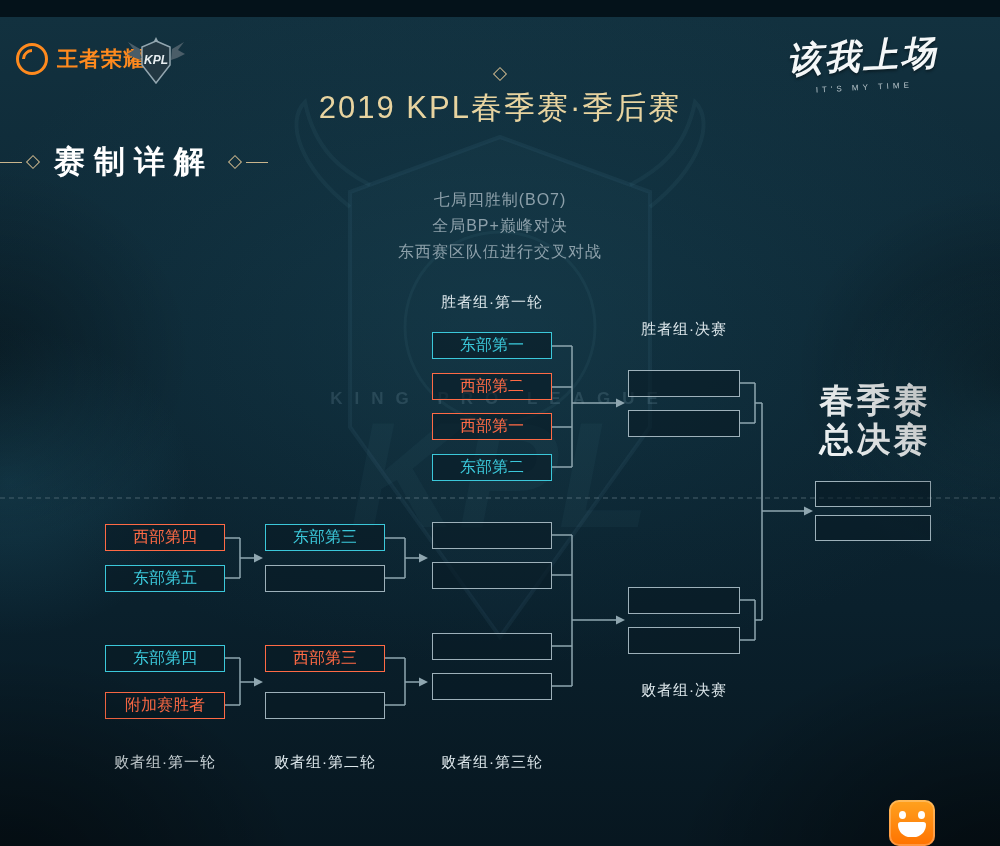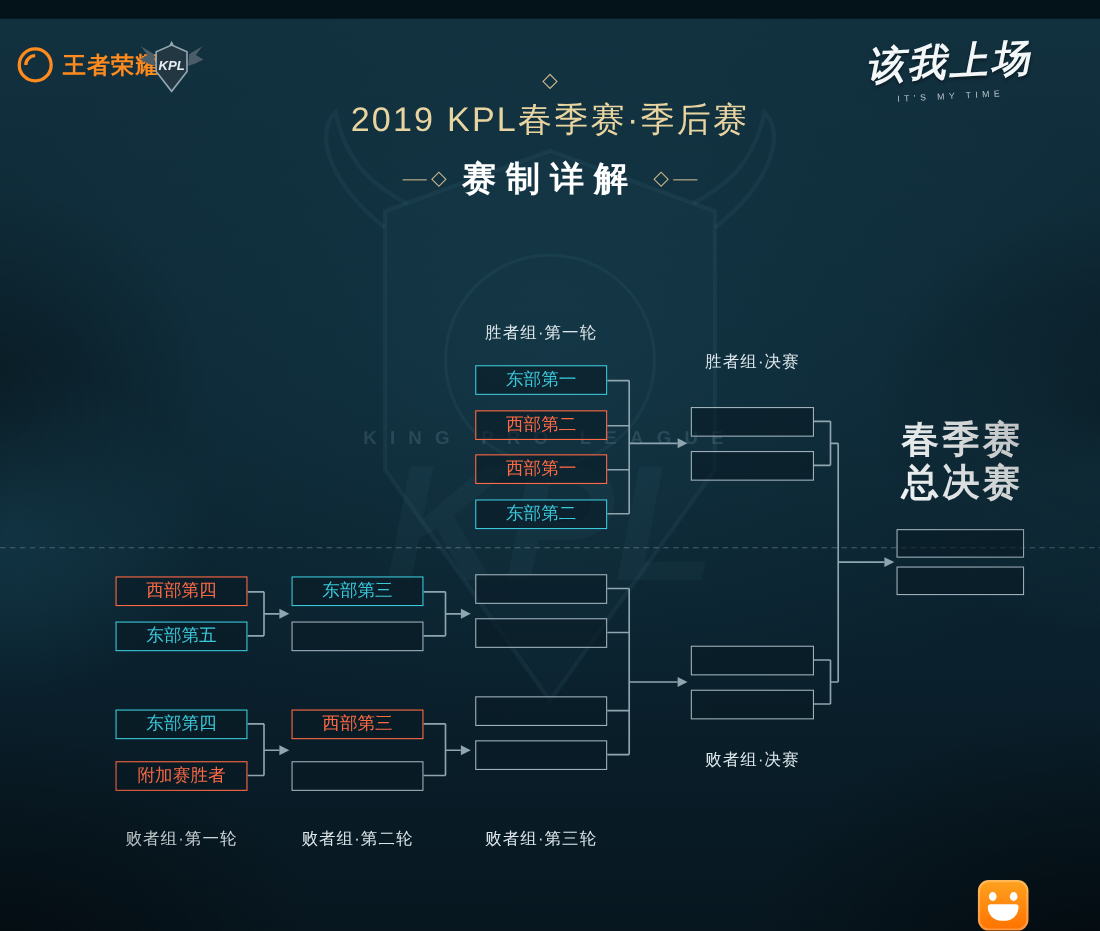--- a/index.html
+++ b/index.html
@@ -29,21 +29,21 @@
   .wzry-icon::after{content:"";position:absolute;inset:3px;border:3px solid transparent;border-top-color:#ff8a1e;border-radius:50%;transform:rotate(-45deg);}
   .wzry-text{font-size:21px;font-weight:800;color:#ff8a1e;letter-spacing:1px;}
   .kpl-mini{position:absolute;left:124px;top:16px;z-index:5;}
   .slogan{position:absolute;right:42px;top:16px;width:190px;text-align:center;transform:rotate(-3deg);z-index:5;}
   .slogan-main{font-size:35px;font-weight:800;font-style:italic;color:#f4f7f8;letter-spacing:3px;text-shadow:0 2px 3px rgba(0,0,0,.4);}
   .slogan-sub{font-size:8px;letter-spacing:4px;color:#b9c6cc;margin-top:3px;}
   
   .title-wrap{position:absolute;top:52px;left:0;width:100%;text-align:center;z-index:5;}
   .orn-top{display:inline-block;width:8px;height:8px;border:1px solid #c9b58c;transform:rotate(45deg);margin-bottom:4px;}
   .title-main{font-size:31px;font-weight:normal;color:#e8d4a0;letter-spacing:2px;}
-  .subtitle-row{margin-top:12px;display:flex;align-items:center;justify-content:center;gap:16px;}
+  .subtitle-row{margin-top:12px;display:flex;align-items:center;justify-content:flex-start;gap:16px;}
   .orn{display:flex;align-items:center;gap:6px;}
   .orn .line{width:22px;height:1px;background:#c9b58c;}
   .orn .diamond{width:8px;height:8px;border:1px solid #c9b58c;transform:rotate(45deg);}
   .sub-text{font-size:31px;font-weight:bold;color:#ffffff;letter-spacing:9px;}
   .rules{position:absolute;top:170px;left:0;width:100%;text-align:center;z-index:5;
     color:#8da0aa;font-size:16px;line-height:26px;letter-spacing:1px;}
   
   .wires{position:absolute;left:0;top:0;z-index:2;}
   .round-label{position:absolute;width:160px;text-align:center;z-index:3;color:#dde7eb;font-size:15px;letter-spacing:1px;}
   .slot{position:absolute;z-index:3;width:120px;height:27px;box-sizing:border-box;border:1px solid;
@@ -101,20 +101,25 @@
           <span class="diamond"></span>
         </span>
       <span class="sub-text">赛制详解</span>
       <span class="orn">
           <span class="diamond"></span>
           <span class="line"></span>
         </span>
     </div>
   </div>
 
+  <div class="rules">
+    <div>七局四胜制(BO7)</div>
+    <div>全局BP+巅峰对决</div>
+    <div>东西赛区队伍进行交叉对战</div>
+  </div>
 
   <svg class="wires" width="1000" height="846">
     <path d="M0 481 H1000" stroke="rgba(160,182,192,.4)" stroke-width="1" stroke-dasharray="5 4" fill="none"></path>
     <g stroke="#8fa6b0" stroke-width="1.5" fill="none">
       <path d="M552 329 H572 M552 370 H572 M552 410 H572 M552 450 H572 M572 329 V450 M572 386 H616"></path>
       <path d="M225 521 H240 M225 561 H240 M240 521 V561 M240 541 H254 M225 641 H240 M225 688 H240 M240 641 V688 M240 665 H254"></path>
       <path d="M385 521 H405 M385 561 H405 M405 521 V561 M405 541 H419 M385 641 H405 M385 688 H405 M405 641 V688 M405 665 H419"></path>
       <path d="M552 518 H572 M552 558 H572 M552 629 H572 M552 669 H572 M572 518 V669 M572 603 H616"></path>
       <path d="M740 366 H755 M740 406 H755 M755 366 V406 M755 386 H762 M740 583 H755 M740 623 H755 M755 583 V623 M755 603 H762 M762 386 V603 M762 494 H804"></path>
     </g>

